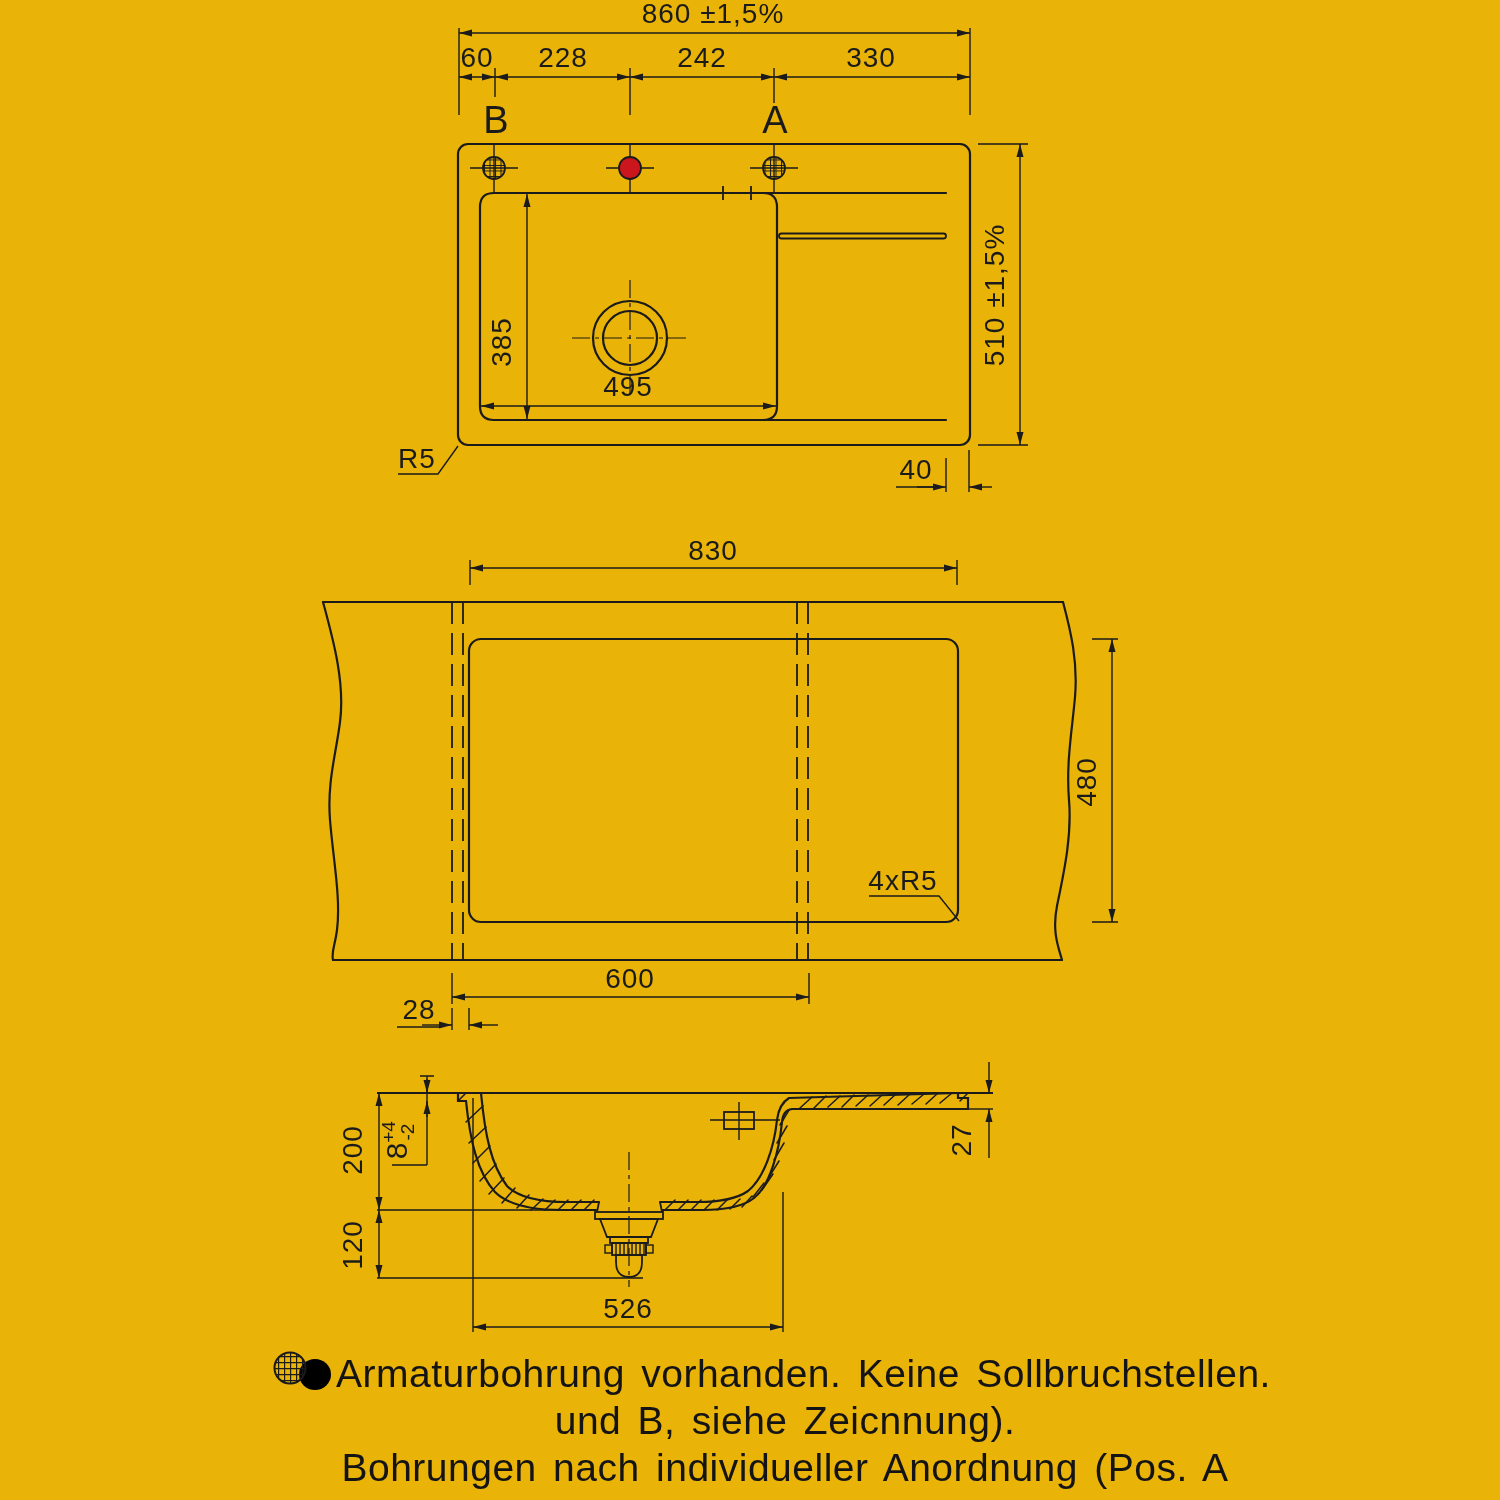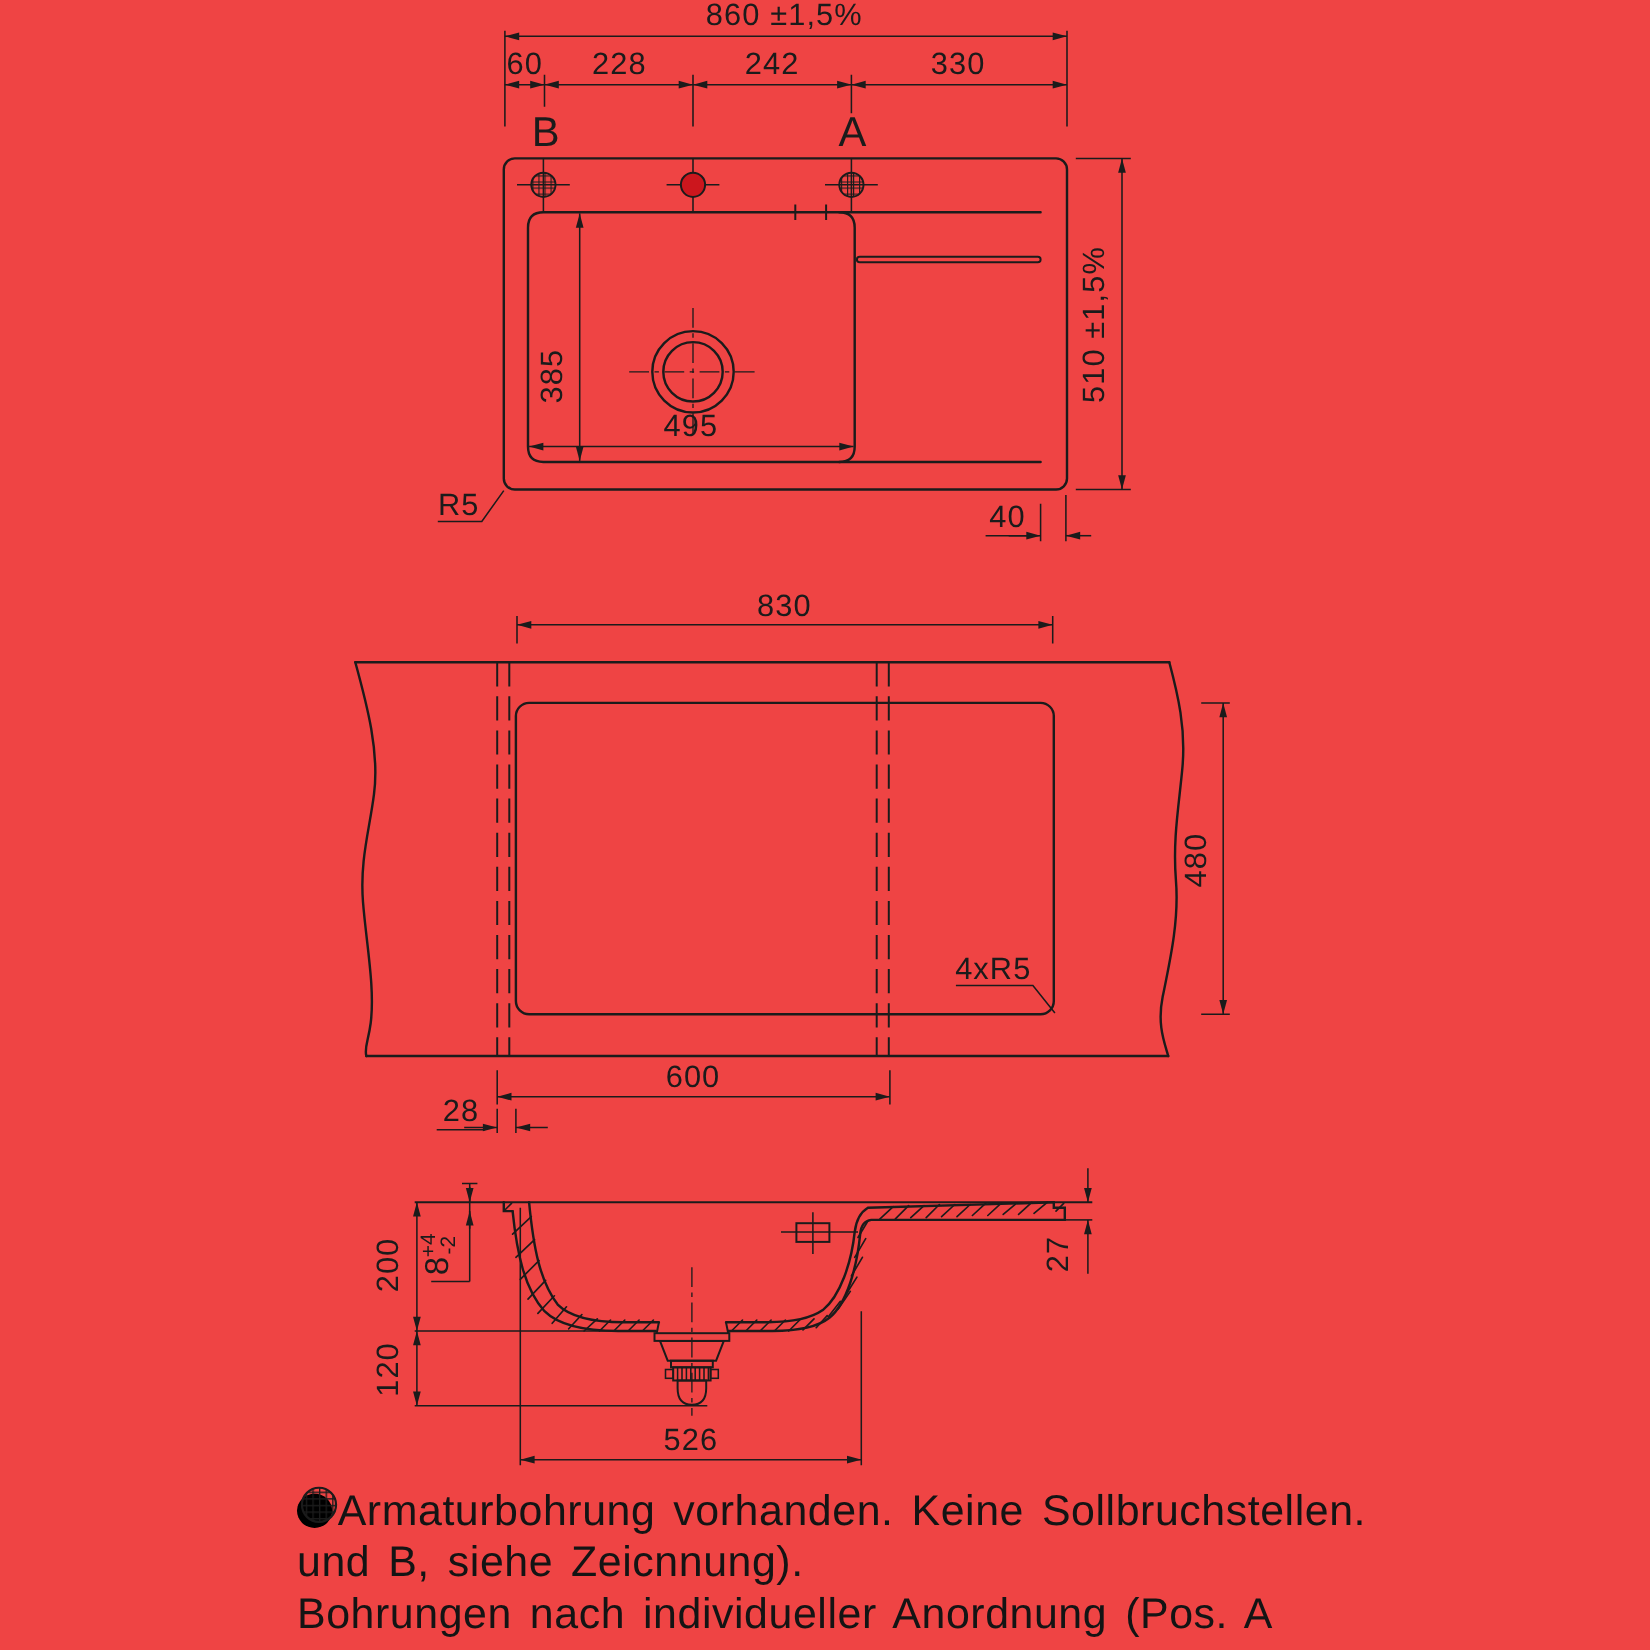--- a/index.html
+++ b/index.html
@@ -1,17 +1,17 @@
 <!DOCTYPE html>
 <html><head>
 <meta charset="utf-8">
 <style>
   html,body{margin:0;padding:0;background:#ffffff;}
-  #stage{position:relative;width:1500px;height:1500px;background:#ef4444;overflow:hidden;
-         font-family:"Liberation Sans", sans-serif;}
+  #stage{position:relative;width:1500px;height:1500px;background:#eab308;overflow:hidden;
+         font-family:"Liberation Sans", sans-serif;text-align:center;}
   svg{position:absolute;left:0;top:0;}
   svg text{fill:#1b1b1b;font-family:"Liberation Sans", sans-serif;font-weight:300;}
   .dim{font-size:28px;letter-spacing:1px;}
   .lbl{font-size:38px;}
   .tol{font-size:19px;letter-spacing:0;}
   .big8{font-size:30px;}
   
   .ol{stroke:#1b1b1b;stroke-width:2.2;fill:none;stroke-linecap:round;}
   .ol18{stroke:#1b1b1b;stroke-width:1.8;fill:none;}
   .thin{stroke:#1b1b1b;stroke-width:1.4;fill:none;}

